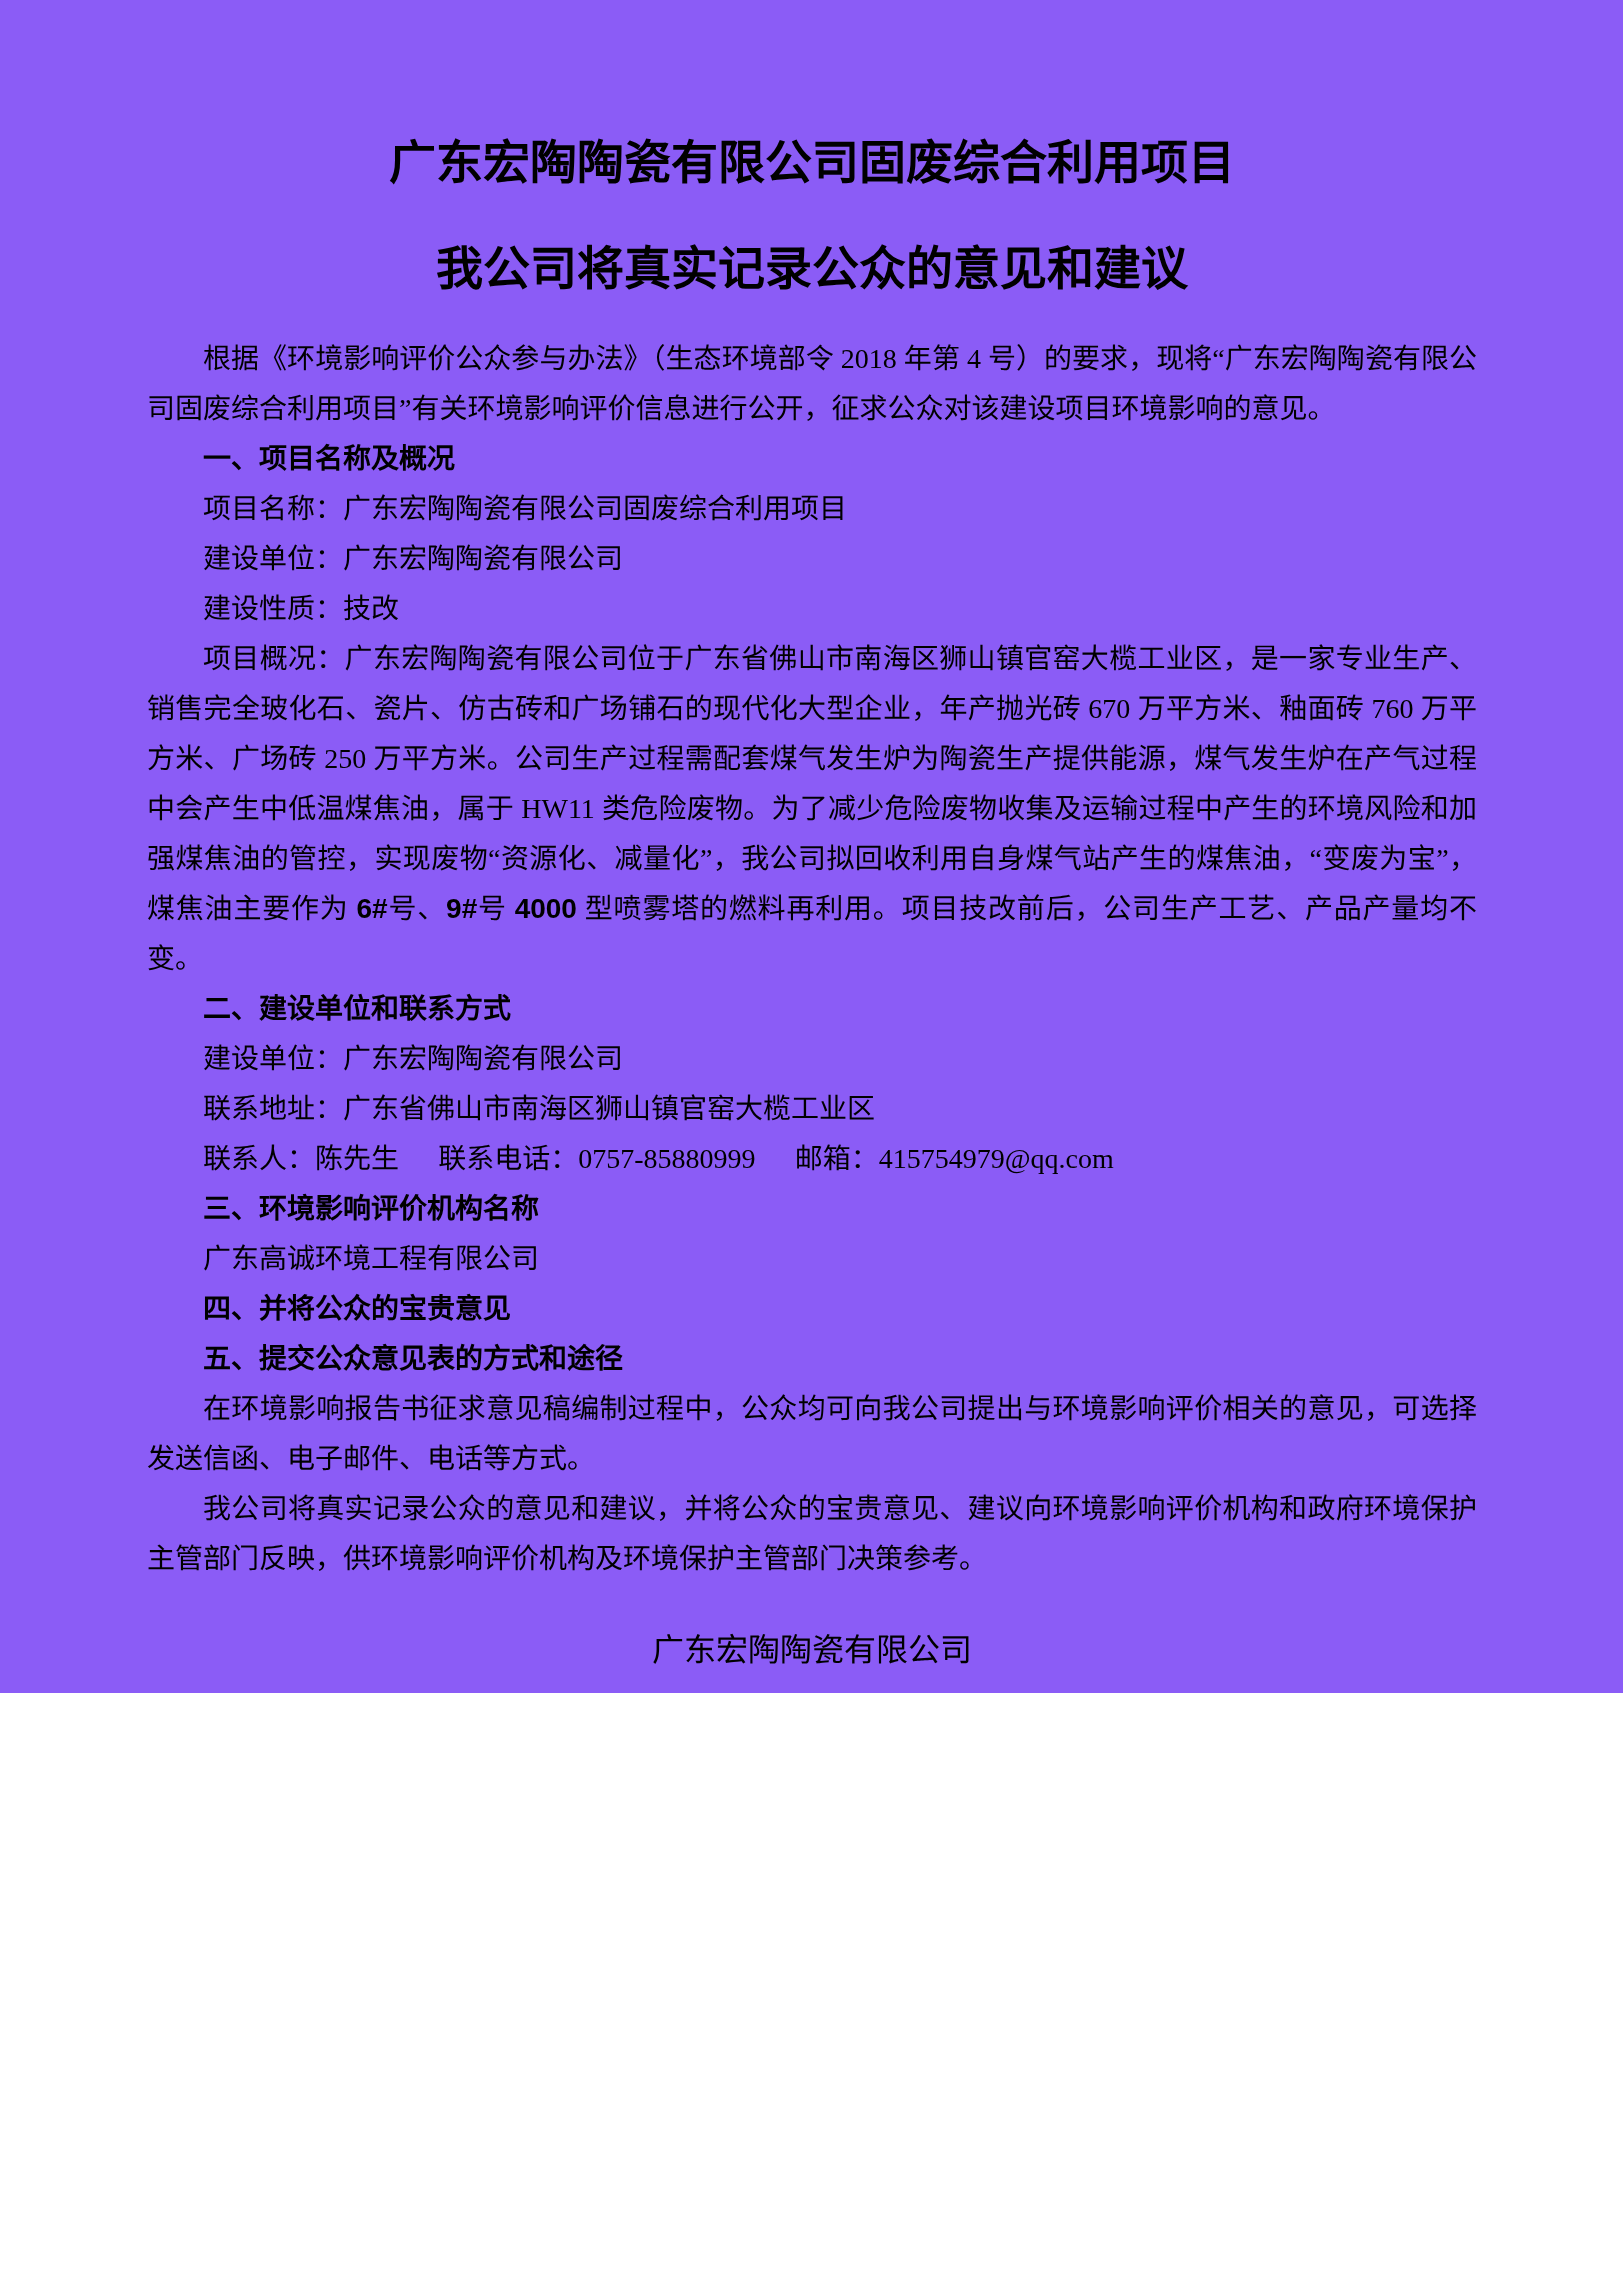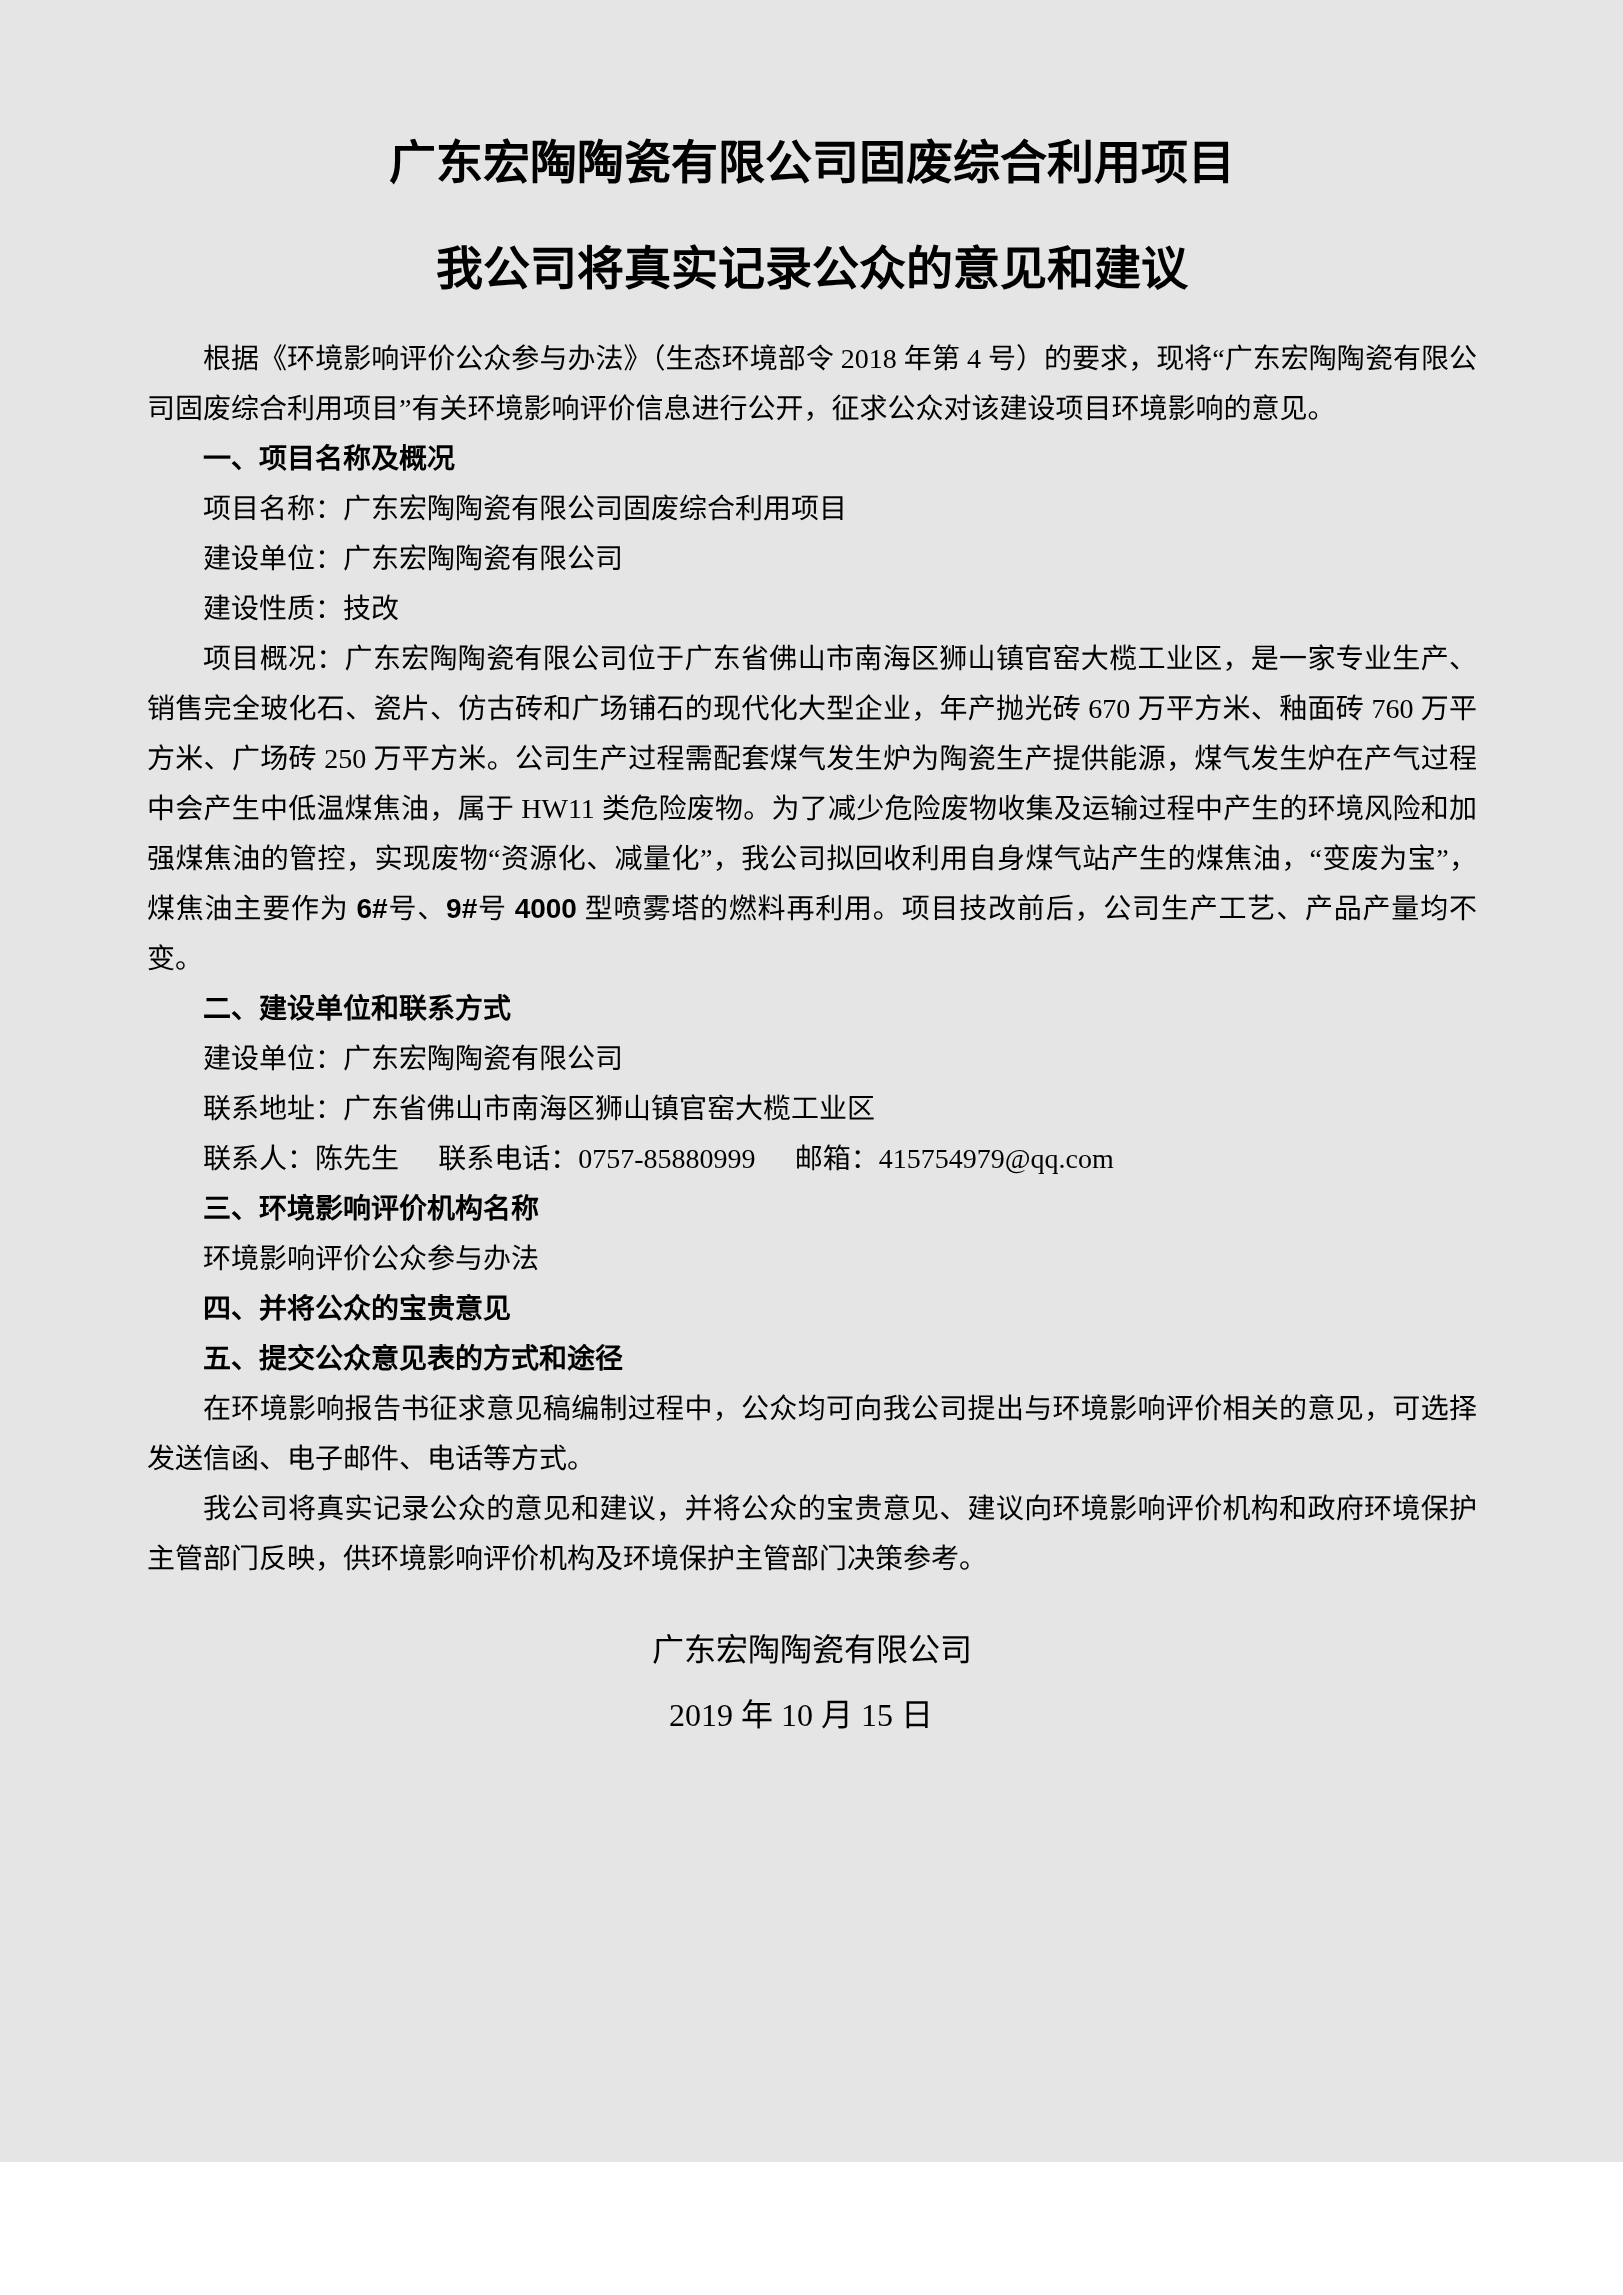--- a/index.html
+++ b/index.html
@@ -4,22 +4,22 @@
 <style>
   * { margin: 0; padding: 0; box-sizing: border-box; }
   html, body {
     background: #ffffff;
     font-family: "Liberation Serif", "DejaVu Serif", serif;
     color: #000000;
   }
   .page {
     position: relative;
     width: 1623px;
-    height: 2162px;
-    background: #e5e5e5;
+    height: 1693px;
+    background: #8b5cf6;
     padding: 110px 146px 0 147px;
     overflow: hidden;
   }
   .title {
     text-align: center;
     font-size: 47px;
     font-weight: 700;
     line-height: 106px;
     text-indent: 0;
   }
@@ -64,21 +64,21 @@
   <p class="body">建设单位：广东宏陶陶瓷有限公司</p>
   <p class="body">建设性质：技改</p>
   <p class="body"><span>项目概况：广东宏陶陶瓷有限公司位于广东省佛山市南海区狮山镇官窑大榄工业区，是一家专业生产、销售完全玻化石、瓷片、仿古砖和广场铺石的现代化大型企业，年产抛光砖 670 万平方米、釉面砖 760 万平方米、广场砖 250 万平方米。公司生产过程需配套煤气发生炉为陶瓷生产提供能源，煤气发生炉在产气过程中会产生中低温煤焦油，属于 HW11 类危险废物。为了减少危险废物收集及运输过程中产生的环境风险和加强煤焦油的管控，实现废物“资源化、减量化”，我公司拟回收利用自身煤气站产生的煤焦油，“变废为宝”，煤焦油主要作为 </span><span class="num">6#</span><span>号、</span><span class="num">9#</span><span>号 </span><span class="num">4000</span><span> 型喷雾塔的燃料再利用。项目技改前后，公司生产工艺、产品产量均不变。</span></p>
 
   <h2 class="heading">二、建设单位和联系方式</h2>
   <p class="body">建设单位：广东宏陶陶瓷有限公司</p>
   <p class="body">联系地址：广东省佛山市南海区狮山镇官窑大榄工业区</p>
   <p class="body"><span class="gap">联系人：陈先生</span><span class="gap">联系电话：0757-85880999</span><span>邮箱：415754979@qq.com</span></p>
 
   <h2 class="heading">三、环境影响评价机构名称</h2>
-  <p class="body">环境影响评价公众参与办法</p>
+  <p class="body">广东高诚环境工程有限公司</p>
 
   <h2 class="heading">四、并将公众的宝贵意见</h2>
 
   <h2 class="heading">五、提交公众意见表的方式和途径</h2>
   <p class="body">在环境影响报告书征求意见稿编制过程中，公众均可向我公司提出与环境影响评价相关的意见，可选择发送信函、电子邮件、电话等方式。</p>
   <p class="body">我公司将真实记录公众的意见和建议，并将公众的宝贵意见、建议向环境影响评价机构和政府环境保护主管部门反映，供环境影响评价机构及环境保护主管部门决策参考。</p>
 
   <div class="sig-block">
     <p class="sig">广东宏陶陶瓷有限公司</p>
     <p class="sig sig-date">2019 年 10 月 15 日</p>

